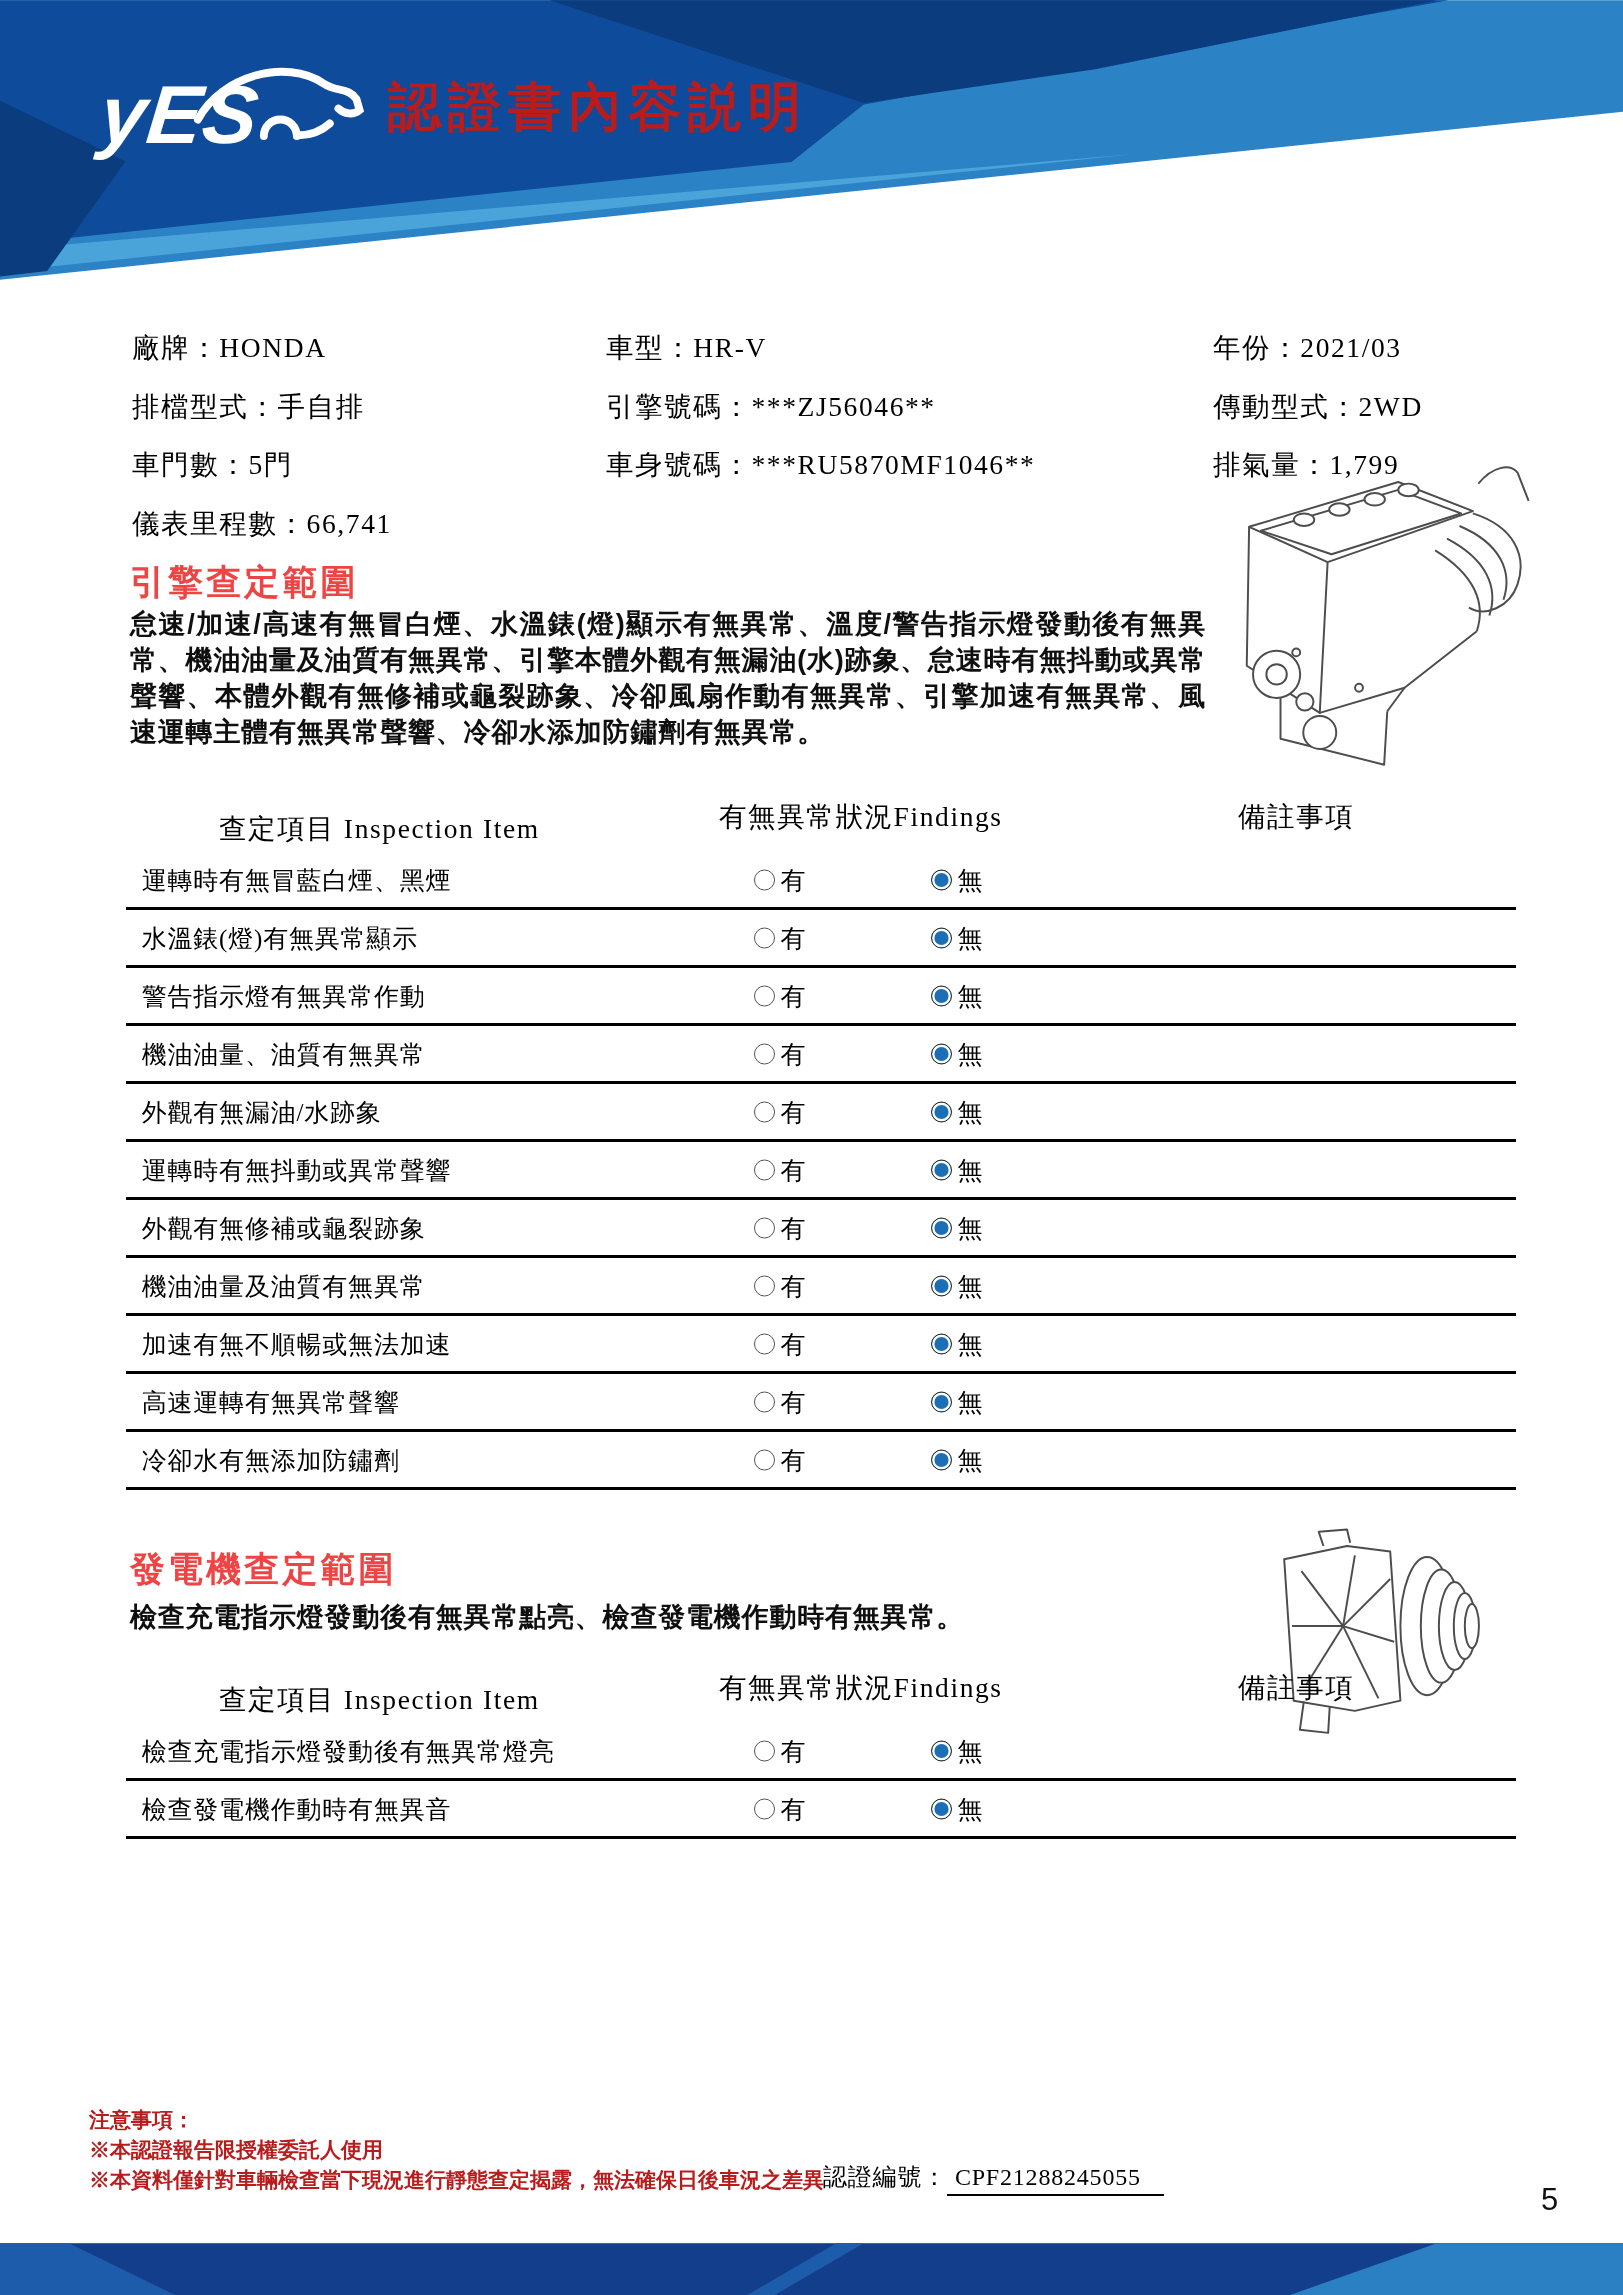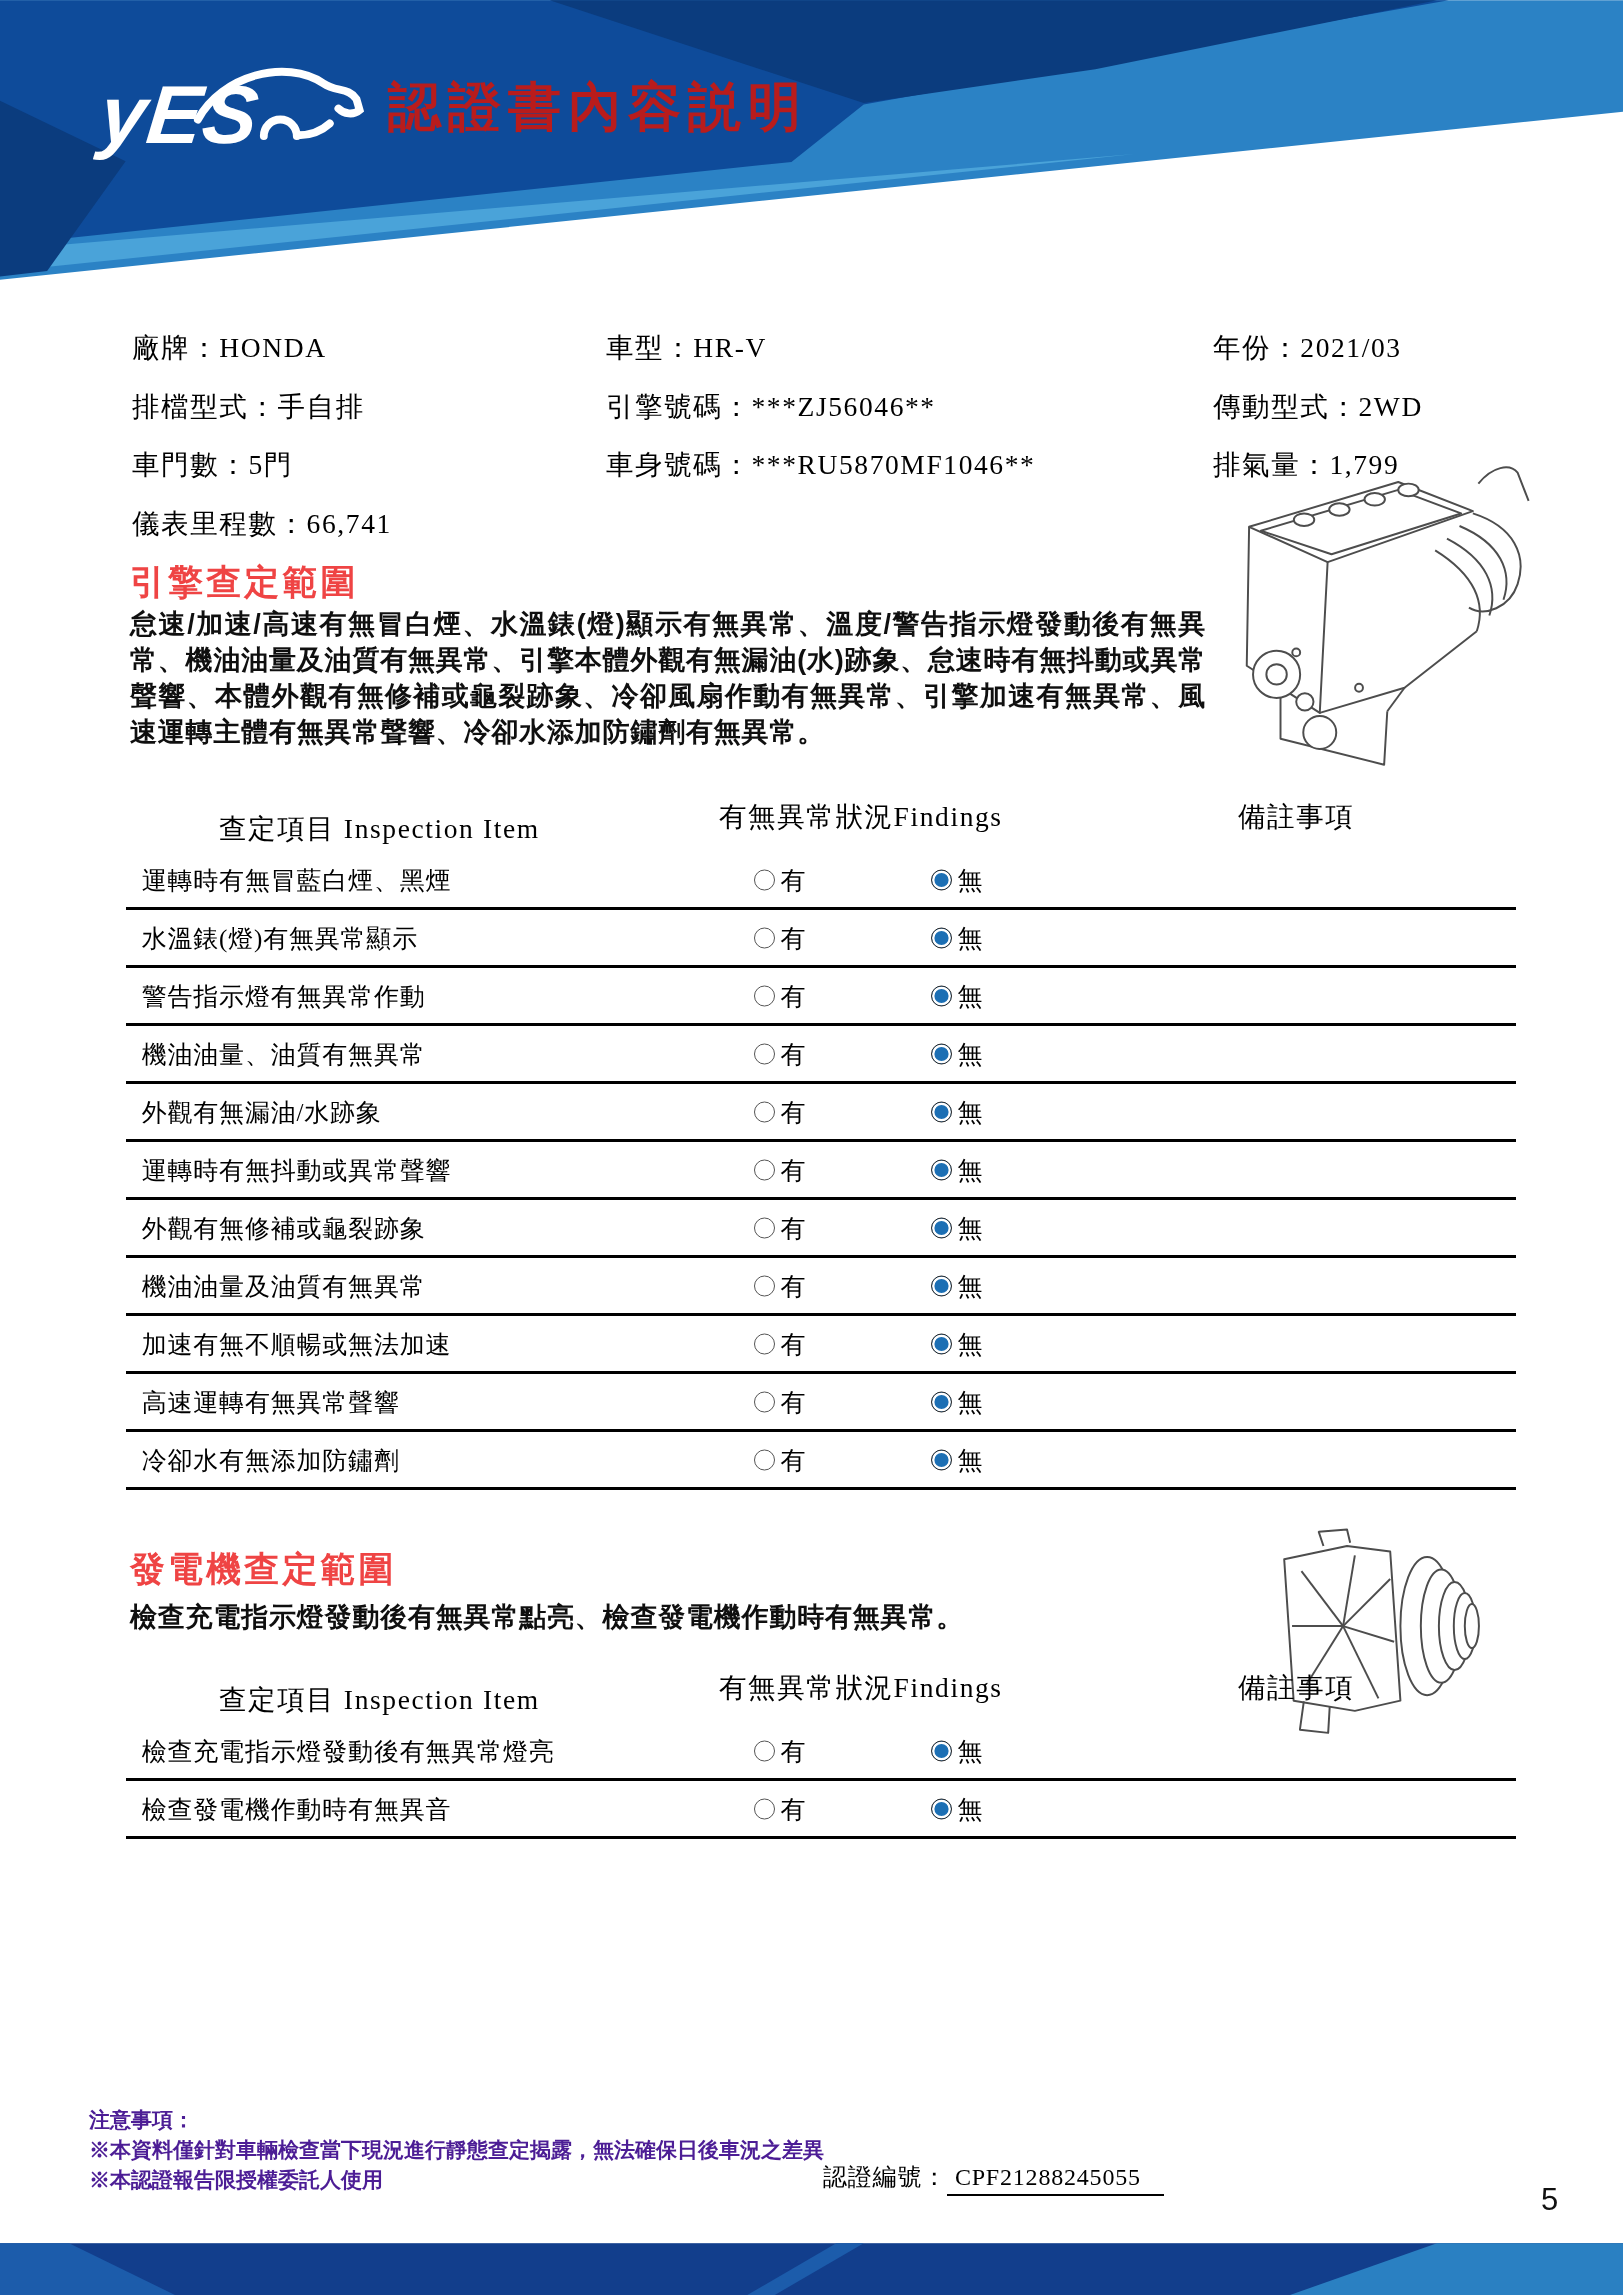--- a/index.html
+++ b/index.html
@@ -45,21 +45,21 @@
   .circ{width:21px;height:21px;border:1.6px solid #555;border-radius:50%;background:#fff;
     box-sizing:border-box;display:inline-block;flex:0 0 auto;}
   .circ.filled{background:#1C6FB4;border-color:#2b2b2b;box-shadow:inset 0 0 0 2.4px #fff;}
 
   
   .illus{position:absolute;}
   #engine-illus{left:1202px;top:452px;}
   #alt-illus{left:1229px;top:1524px;}
 
   
-  .notes{position:absolute;left:89px;top:2105px;color:#4c1d95;
+  .notes{position:absolute;left:89px;top:2105px;color:#b91c1c;
     font-family:"Liberation Sans",sans-serif;font-weight:700;font-size:21px;line-height:30px;}
   .cert{position:absolute;left:823px;top:2161px;font-size:24px;letter-spacing:0.8px;white-space:nowrap;}
   .cert-num{border-bottom:2.4px solid #000;padding:0 23.6px 3.9px 7.9px;}
   .page-num{position:absolute;left:1541px;top:2182px;color:#111;
     font-family:"Liberation Sans",sans-serif;font-size:31px;}
   .bottom-band{position:absolute;left:0;top:2243px;width:1623px;height:53px;}
 </style>
 </head>
 <body>
 
@@ -339,23 +339,23 @@
             <span>無</span>
           </span>
         </div>
       </div>
   </div>
 
   <div class="notes">
     <div>注意事項：</div>
     <div>
 
+        <div>※本認證報告限授權委託人使用</div>
+
         <div>※本資料僅針對車輛檢查當下現況進行靜態查定揭露，無法確保日後車況之差異</div>
-
-        <div>※本認證報告限授權委託人使用</div>
       </div>
   </div>
 
   <div class="cert">
     <span>認證編號：</span><span class="cert-num">CPF21288245055</span>
   </div>
 
   <div class="page-num">5</div>
 
   <svg class="bottom-band" width="1623" height="53" viewBox="0 0 2067 67">

